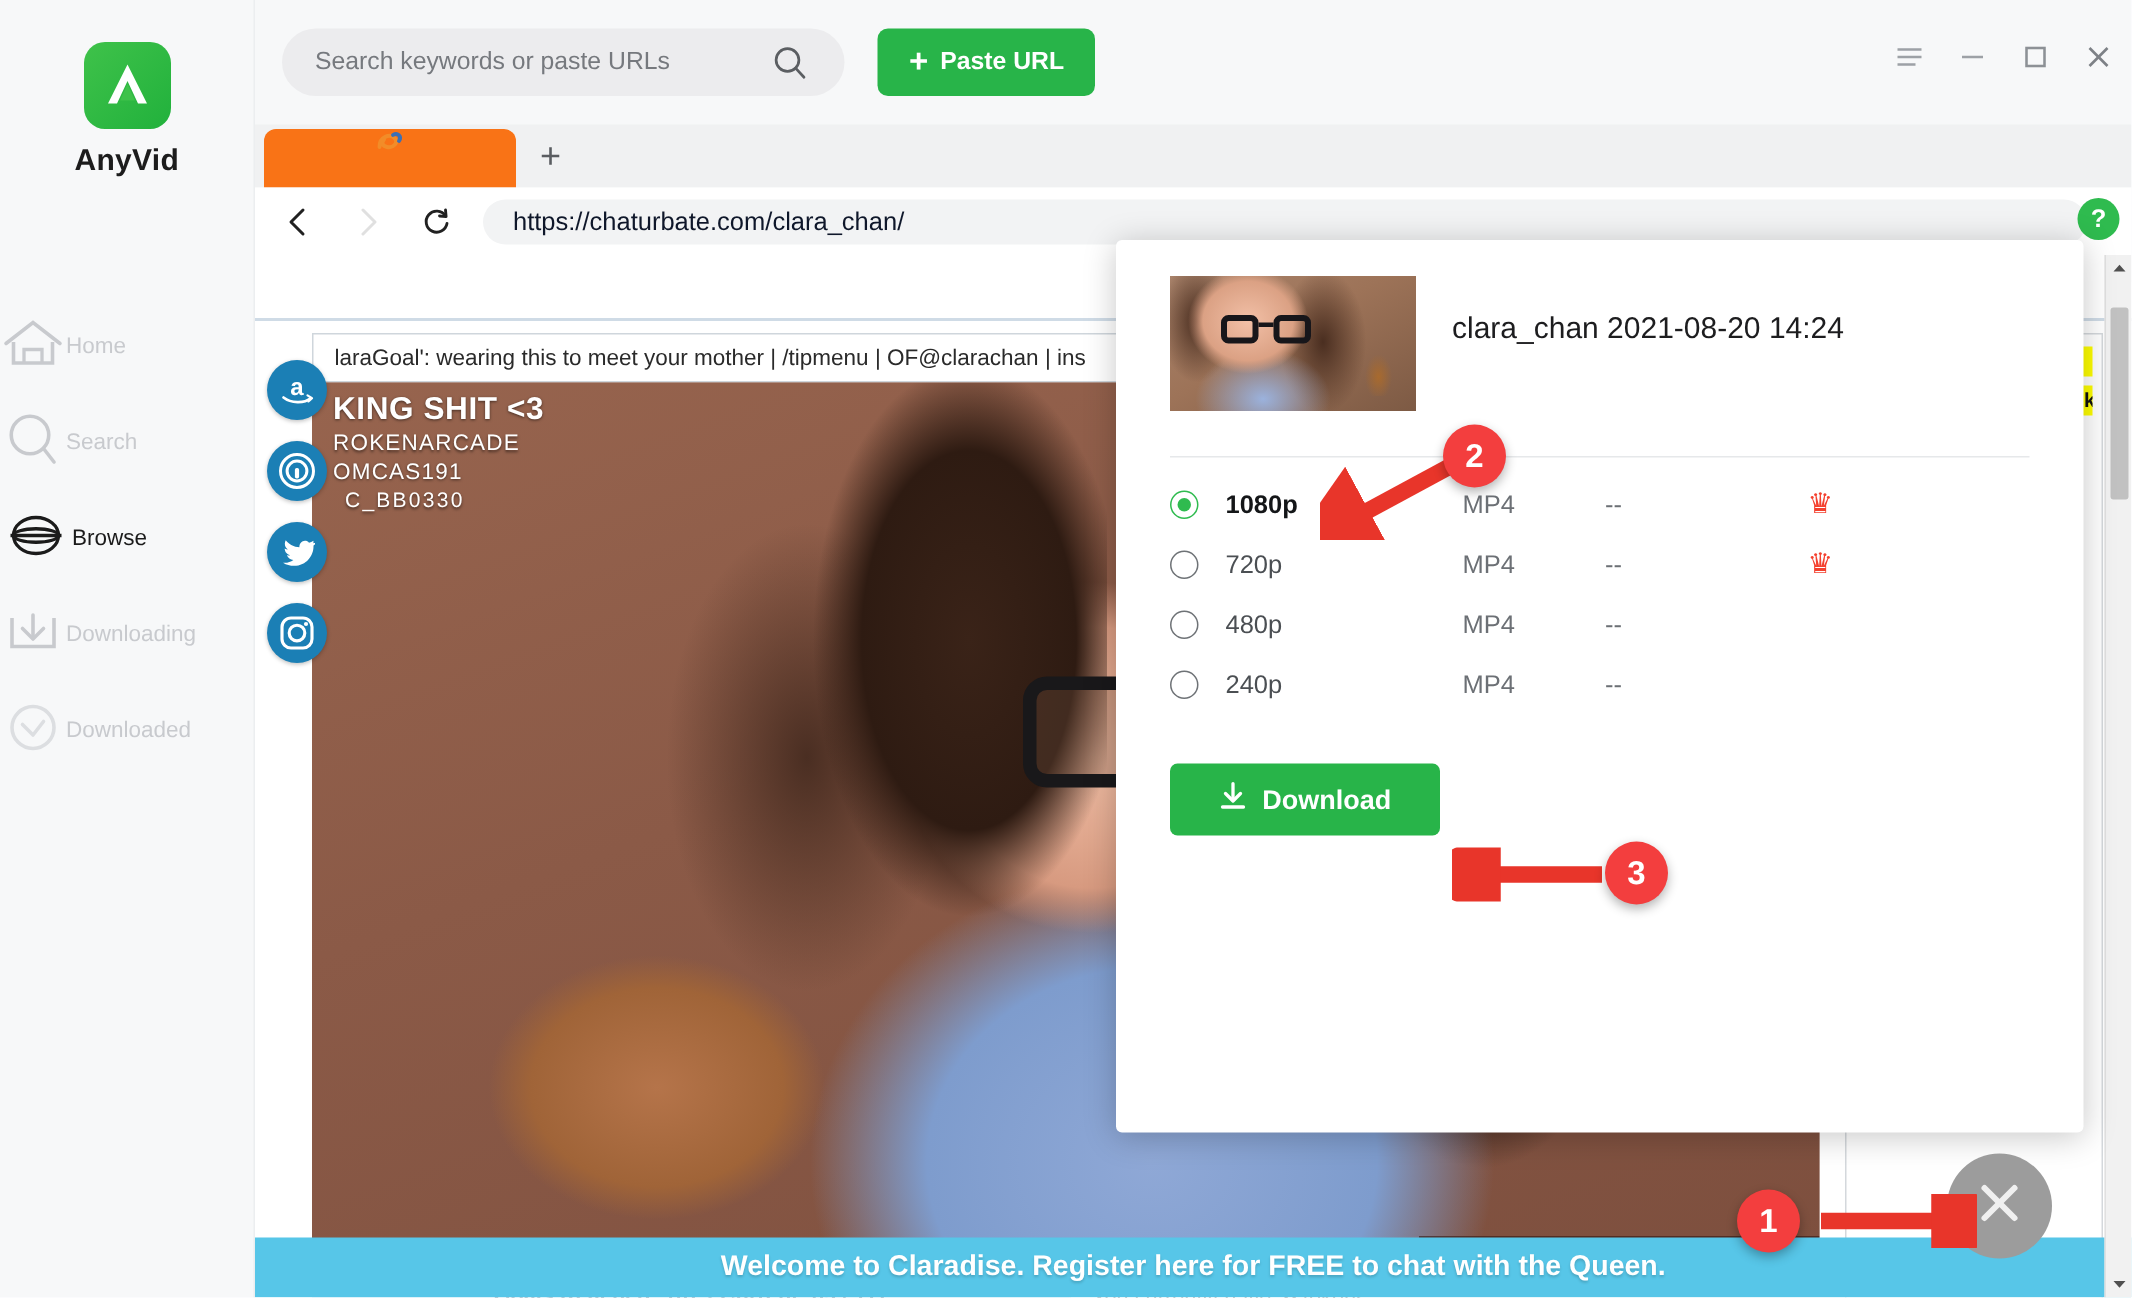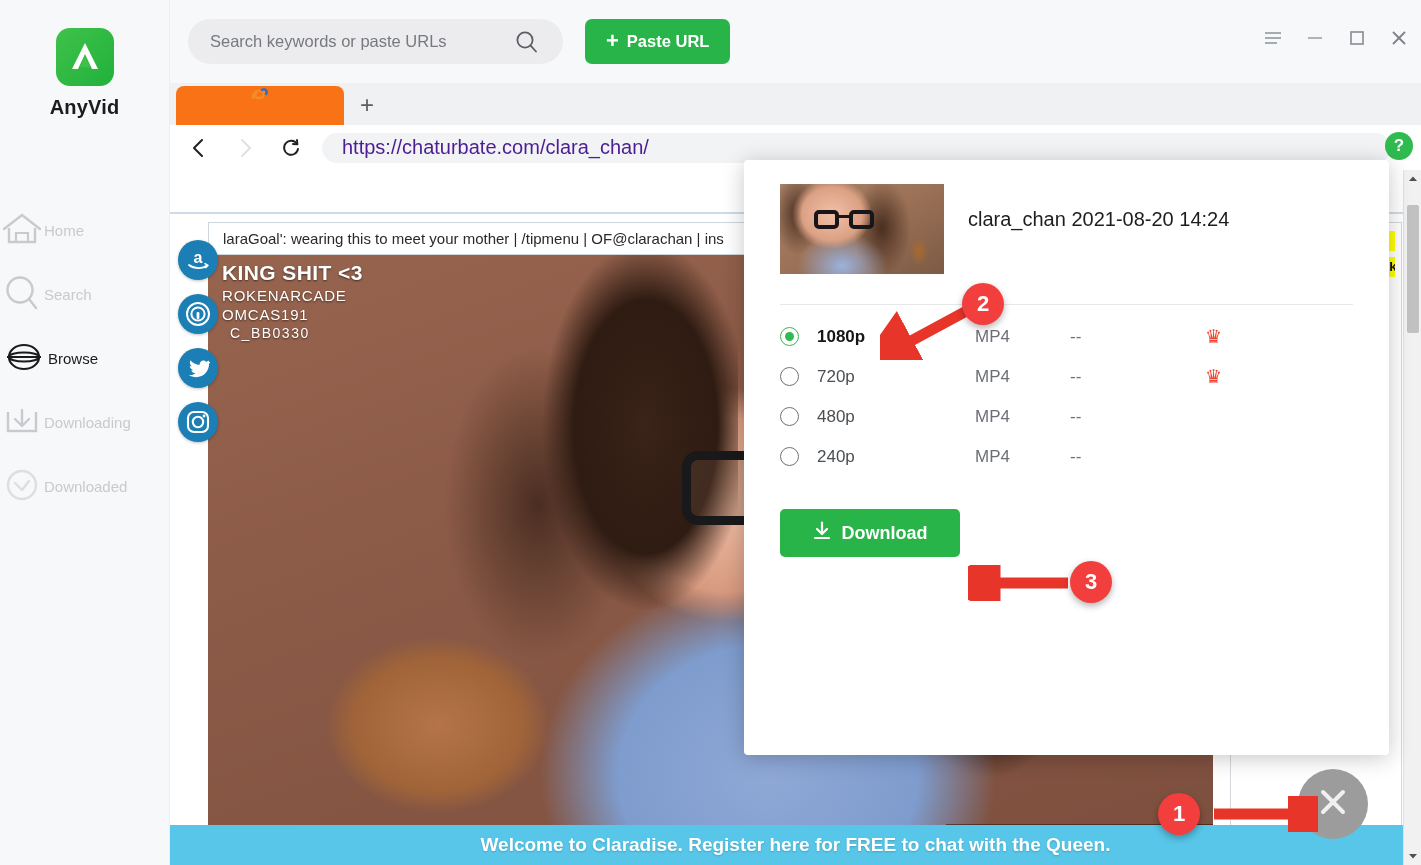--- a/index.html
+++ b/index.html
@@ -85,21 +85,21 @@
   .addrbar {
     position: absolute; left: 170px; top: 125px; width: 1251px; height: 45px;
     background: #fff; display: flex; align-items: center;
   }
   .navbtn { width: 34px; height: 34px; margin-left: 12px; display: flex; align-items: center; justify-content: center; cursor: pointer; }
   .navbtn.disabled { opacity: .3; cursor: default; }
   .urlbox {
     margin-left: 14px; flex: 1 1 auto; height: 30px; background: #f2f3f4; border-radius: 15px;
     display: flex; align-items: center; padding: 0 20px; margin-right: 30px;
   }
-  .urltext { font-size: 20px; color: #4c1d95; }
+  .urltext { font-size: 17px; color: #0f172a; }
   .helpbtn {
     position: absolute; right: 8px; top: 132px; width: 28px; height: 28px; border-radius: 50%;
     background: #2fbb4f; color: #fff; display: flex; align-items: center; justify-content: center;
     font-size: 17px; font-weight: bold; cursor: pointer; z-index: 30;
   }
 
   
   .webview {
     position: absolute; left: 170px; top: 170px; width: 1251px; height: 695px;
     background: #ffffff; overflow: hidden;

